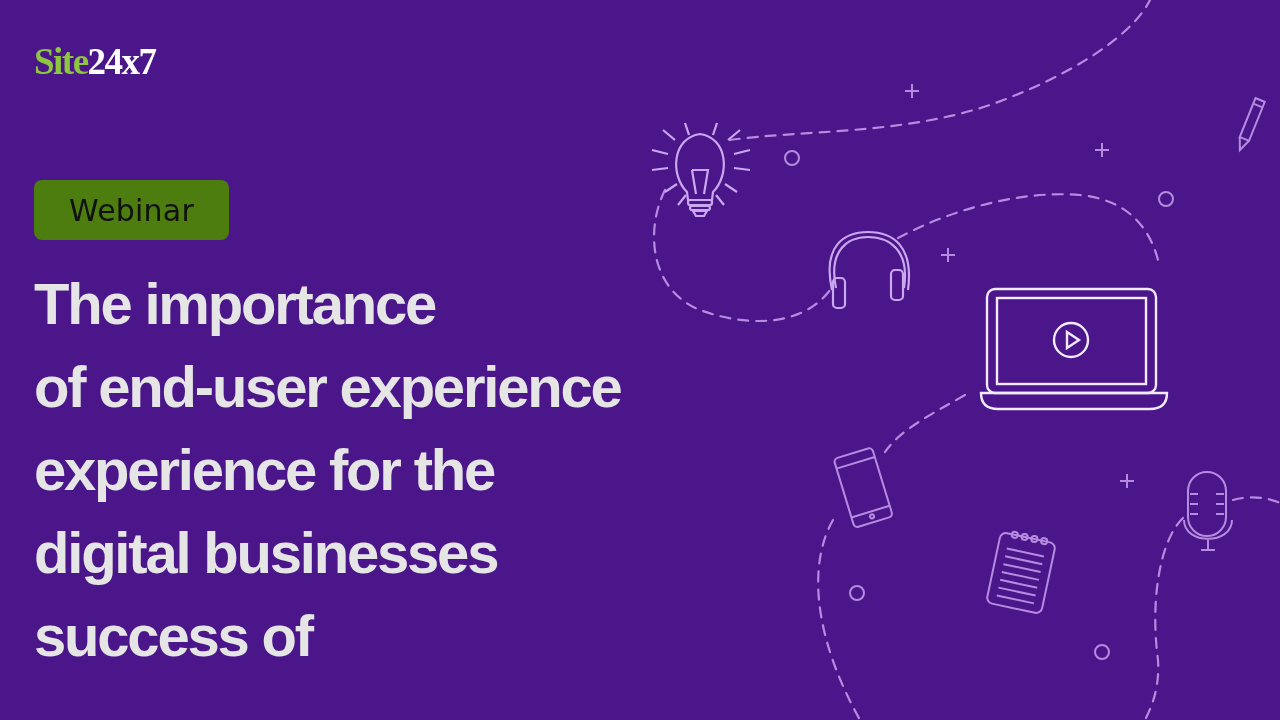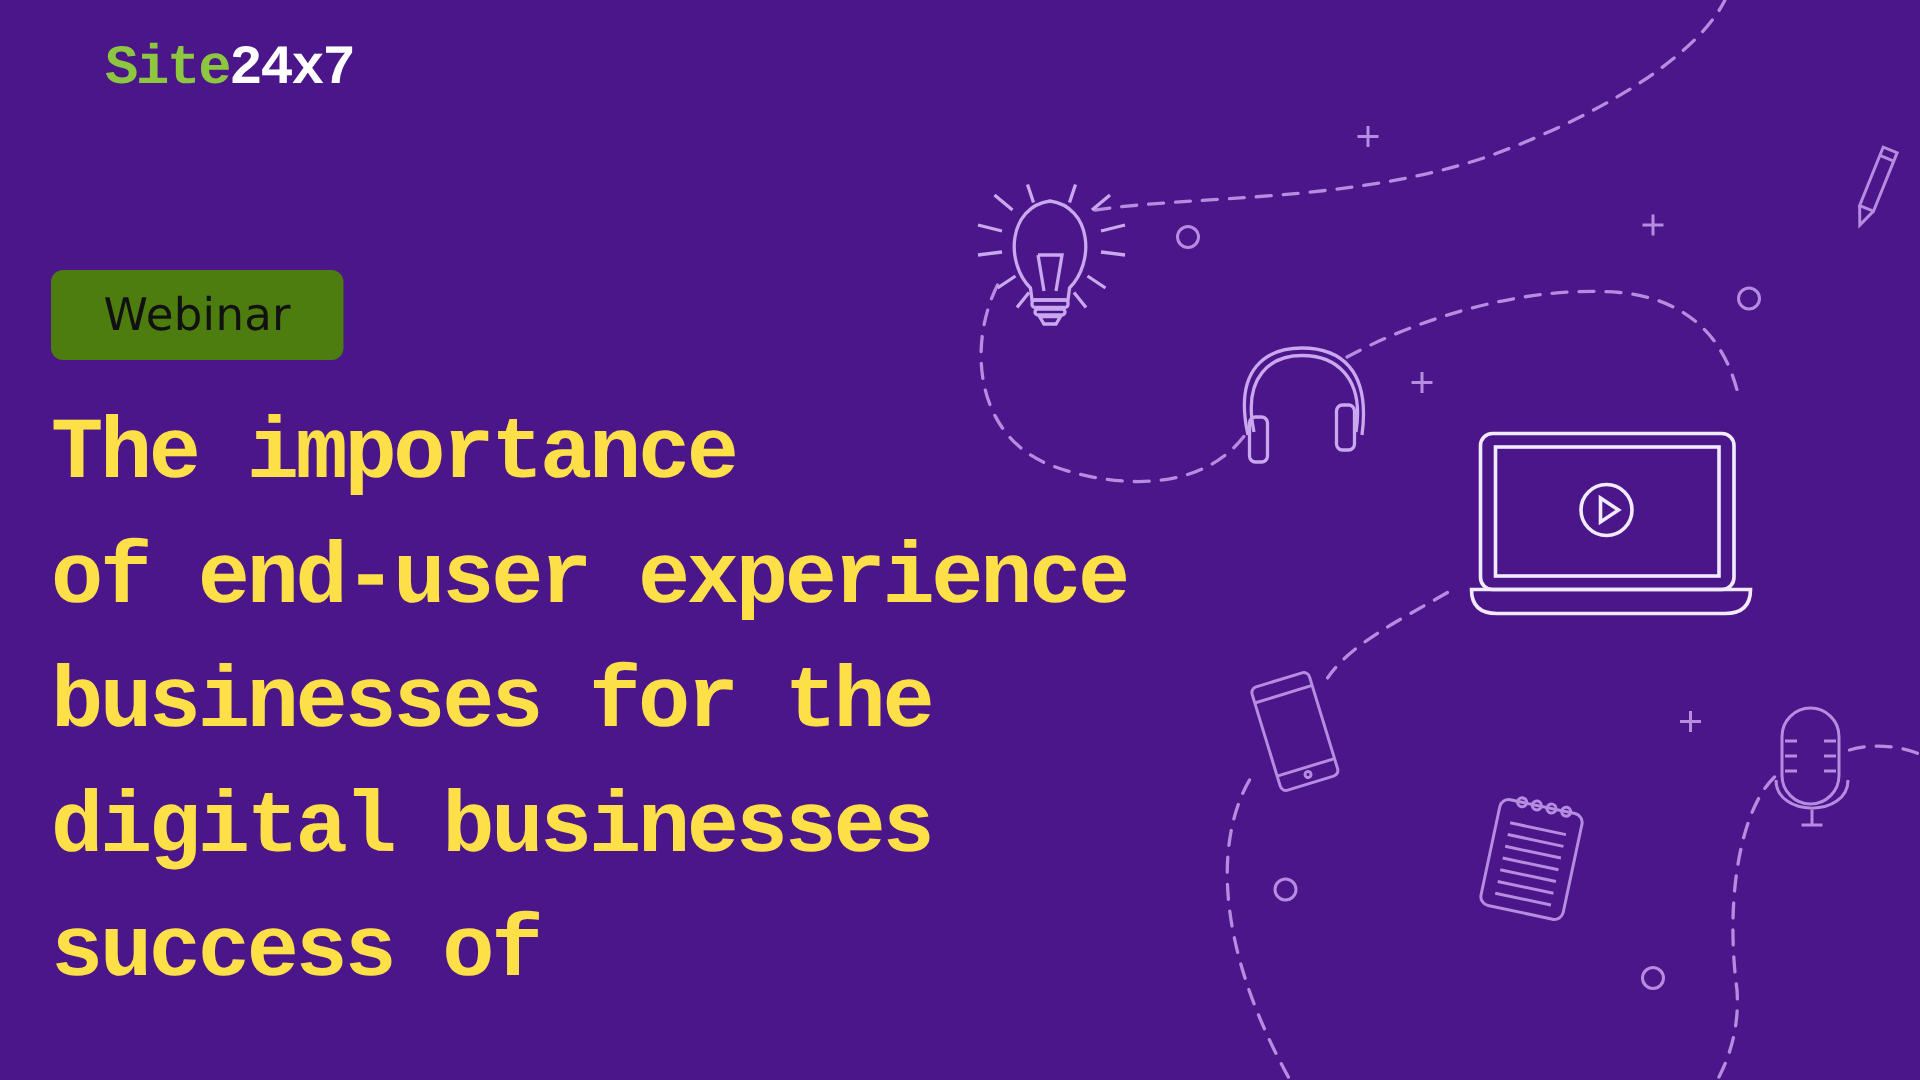--- a/index.html
+++ b/index.html
@@ -1,40 +1,40 @@
 <!DOCTYPE html>
 <html><head>
 <meta charset="utf-8">
 <style>
   html, body { margin:0; padding:0; }
   body { width:1280px; height:720px; overflow:hidden; background:#4b168a; position:relative; font-family:"DejaVu Sans","Liberation Sans",sans-serif; }
-  .logo { position:absolute; left:34px; top:24px; font-family:Liberation Mono, monospace; font-weight:bold; font-size:37px; letter-spacing:-1.5px; line-height:44px;margin-left:36px; }
+  .logo { position:absolute; left:34px; top:40px; font-family:Liberation Serif, serif; font-weight:bold; font-size:37px; letter-spacing:-1.5px; line-height:44px; }
   .logo .site { color:#8dc63f; }
   .logo .num { color:#ffffff; }
   .badge { position:absolute; left:34px; top:180px; width:195px; height:60px; background:#4d7c0f; border-radius:8px; display:flex; align-items:center; justify-content:center; }
   .badge span { color:#111; font-size:30px; font-weight:500; letter-spacing:0.2px; }
-  .title { position:absolute; left:34px; top:262px; color:#fde047; font-family:Liberation Mono, monospace; font-weight:bold; font-size:58px; line-height:83px; letter-spacing:-2.2px; white-space:nowrap; }
+  .title { position:absolute; left:34px; top:262px; color:#e5e5e5; font-family:Liberation Sans, sans-serif; font-weight:bold; font-size:58px; line-height:83px; letter-spacing:-2.2px; white-space:nowrap; }
   .title div { height:83px; }
   svg.deco { position:absolute; left:0; top:0; }
 </style>
 </head>
 <body>
 
 <div class="logo">
   <span class="site">Site</span><span class="num">24x7</span>
 </div>
 
 <div class="badge">
   <span>Webinar</span>
 </div>
 
 <div class="title">
   <div>The importance</div>
   <div>of end-user experience</div>
-  <div>businesses for the</div>
+  <div>experience for the</div>
   <div>digital businesses</div>
   <div>success of</div>
 </div>
 
 <svg class="deco" width="1280" height="720" viewBox="0 0 1280 720">
   <g fill="none" stroke="#b58ce0" stroke-width="2.2" stroke-dasharray="10 8" stroke-linecap="round">
 
     <path d="M730 140 C 800 130, 900 135, 990 105 C 1060 80, 1130 40, 1150 0"></path>
 
     <path d="M665 190 C 645 230, 650 290, 700 310 C 740 325, 800 330, 830 290"></path>

